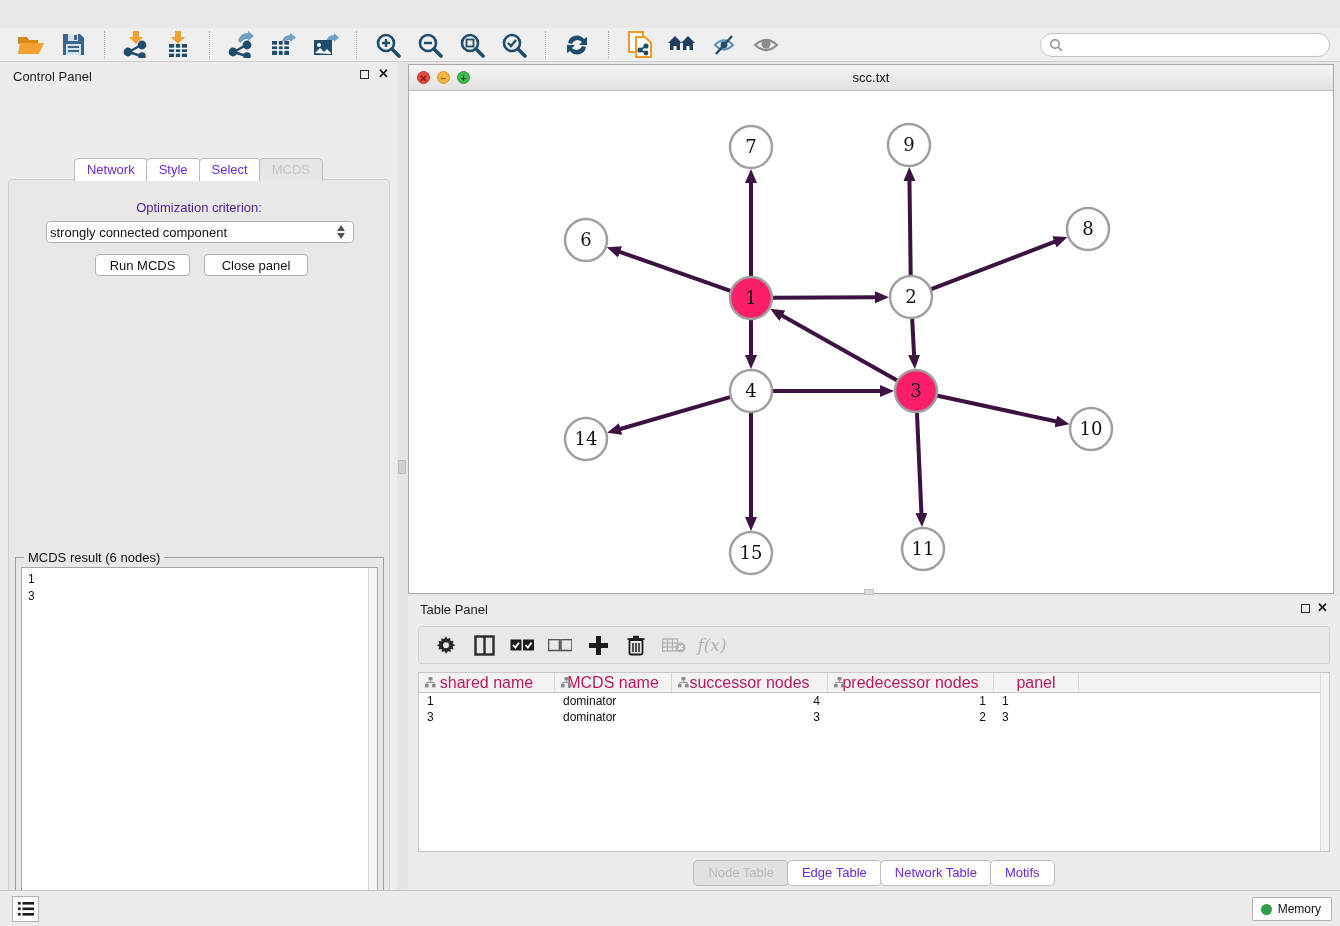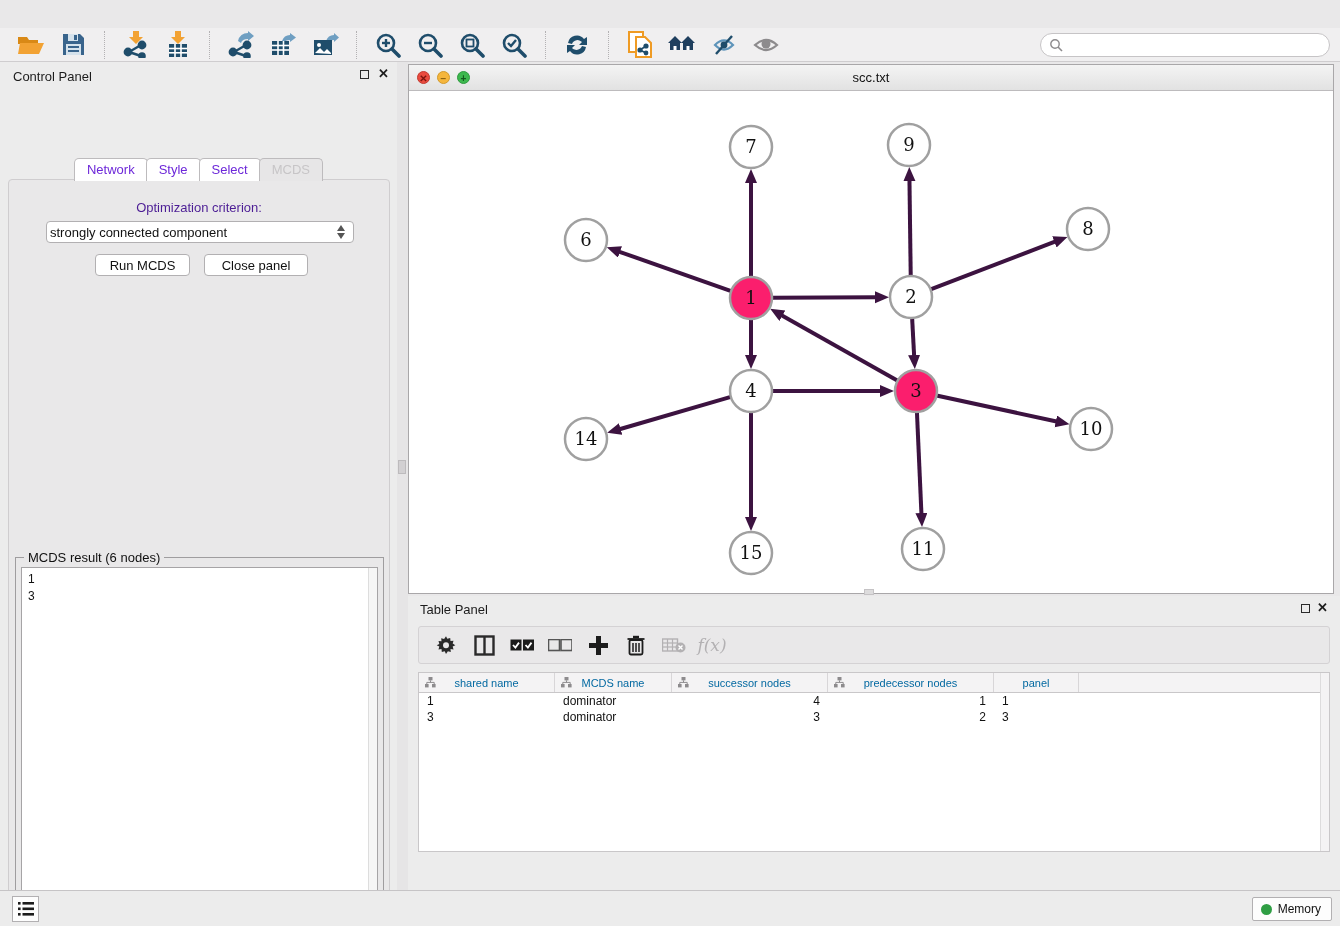--- a/index.html
+++ b/index.html
@@ -90,21 +90,21 @@
 
   .tp-toolbar { position:absolute; left:10px; top:30px; width:912px; height:38px;
     background:#e9e8e9; border:1px solid #d4d2d4; border-radius:3px; display:flex; align-items:center; padding-left:12px; }
   .tp-btn { width:30px; height:30px; margin-right:8px; background:none; border:none;
     display:flex; align-items:center; justify-content:center; cursor:default; }
   .fx-label { font-family:"DejaVu Serif",serif; font-style:italic; font-size:17px; color:#b3b1b3; }
 
   .tp-table { position:absolute; left:10px; top:76px; width:912px; height:180px; background:#fff;
     border:1px solid #c9c7c9; overflow:hidden; }
   .th-row { display:flex; height:20px; background:#f4f3f4; border-bottom:1px solid #c9c7c9; }
-  .th-cell { display:flex; align-items:center; justify-content:center; font-size:11px; color:#0369a1;
+  .th-cell { display:flex; align-items:center; justify-content:center; font-size:16px; color:#be185d;
     border-right:1px solid #d8d6d8; position:relative; }
   .th-cell .sort-ico { position:absolute; left:6px; top:4px; }
   .tb-row { display:flex; height:16px; }
   .tb-cell { font-size:12px; color:#111; padding:1px 8px 0; overflow:hidden; white-space:nowrap; }
   .tb-cell.num { text-align:right; }
   .tp-scroll { position:absolute; right:0; top:0; bottom:0; width:9px; background:#f4f3f4; border-left:1px solid #dddcdd; }
 
   .tp-tabs { position:absolute; left:0; right:0; top:264px; text-align:center; }
   .tp-tabs .tab { border-radius:5px; border-bottom:1px solid #bdbbbd; padding:4px 14px 5px; }
   .tp-tabs .tab.active { background:#e2e1e2; color:#bbb9bb; }
@@ -507,20 +507,21 @@
           <div class="tb-row">
             <div class="tb-cell" style="width: 136px;">3</div>
             <div class="tb-cell" style="width: 117px;">dominator</div>
             <div class="tb-cell num" style="width: 156px;">3</div>
             <div class="tb-cell num" style="width: 166px;">2</div>
             <div class="tb-cell" style="width: 85px;">3</div>
           </div>
         </div>
       <div class="tp-scroll"></div>
     </div>
+    <div class="tp-tabs" id="tp-tabs"><button class="tab active">Node Table</button><button class="tab">Edge Table</button><button class="tab">Network Table</button><button class="tab">Motifs</button></div>
   </div>
 
   <div class="status-bar">
     <button class="sb-left-btn">
       <svg width="16" height="14" viewBox="0 0 16 14">
         <g fill="#1c1c1c">
           <rect x="0" y="0" width="2.6" height="2.6"></rect>
             <rect x="4.5" y="0" width="11.5" height="2.6"></rect>
           <rect x="0" y="5.5" width="2.6" height="2.6"></rect>
             <rect x="4.5" y="5.5" width="11.5" height="2.6"></rect>

